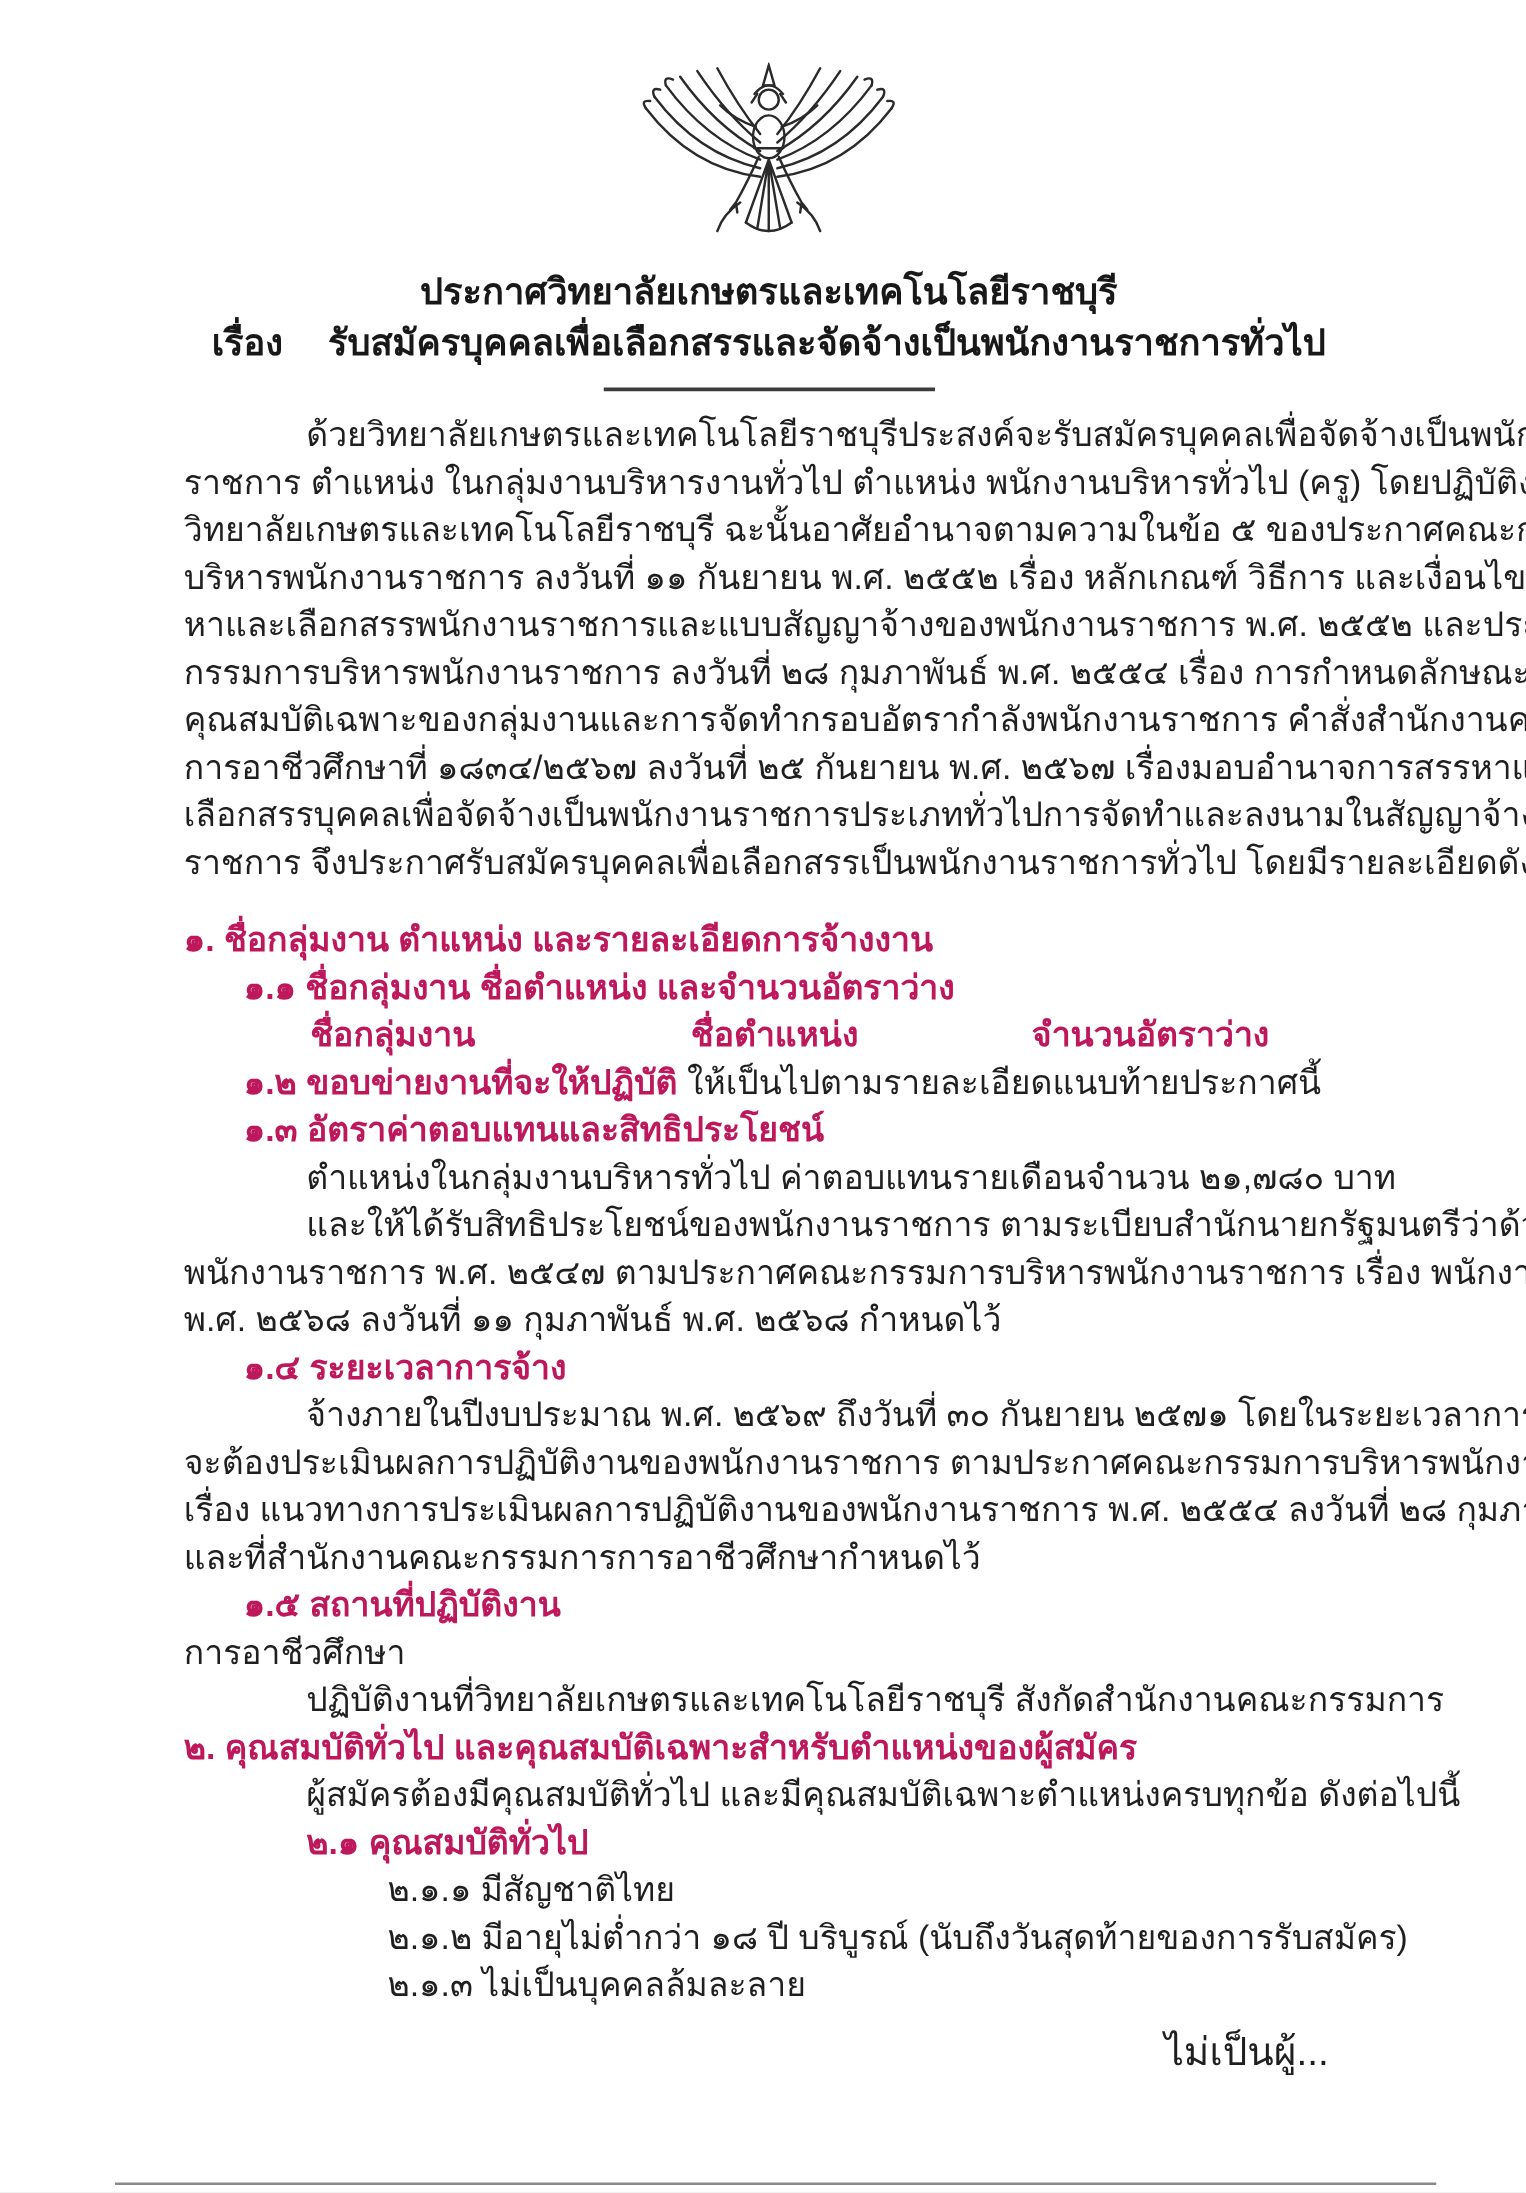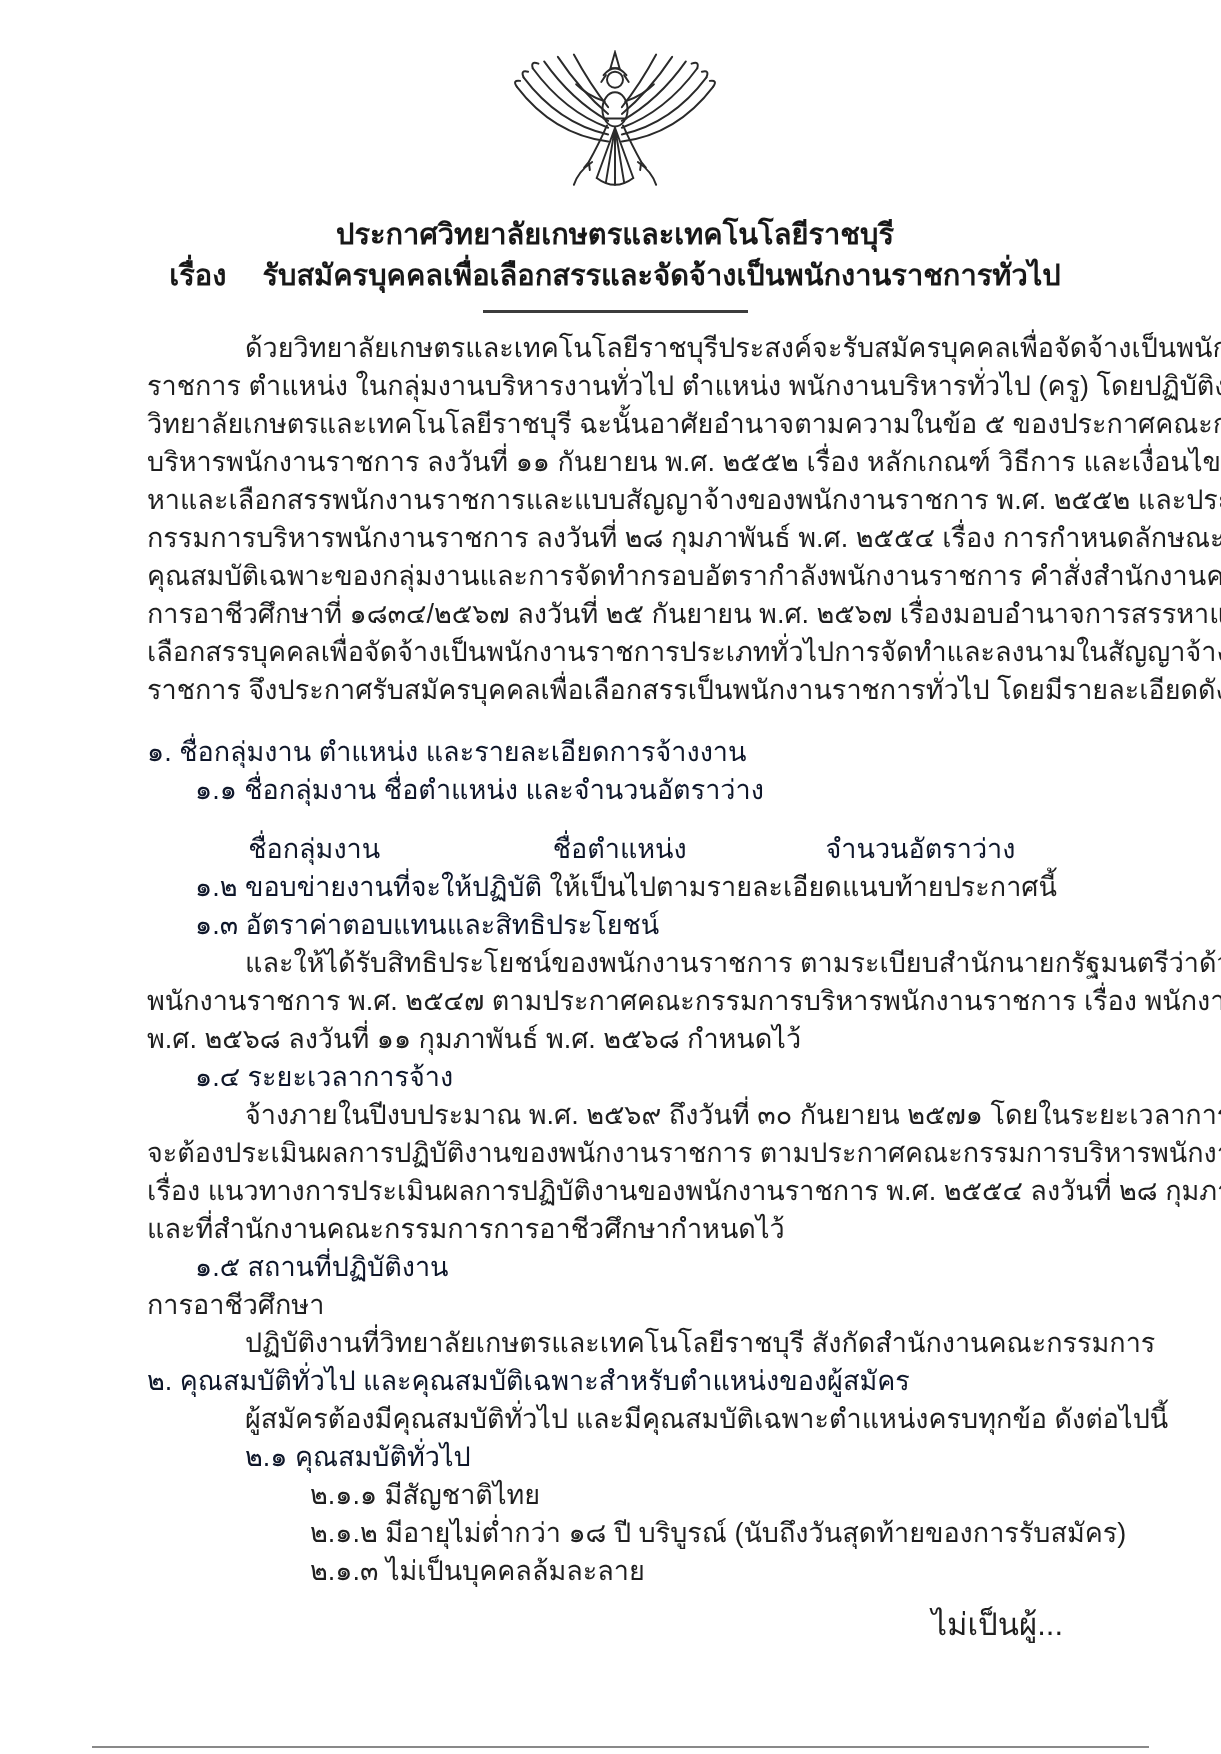--- a/index.html
+++ b/index.html
@@ -13,29 +13,29 @@
     font-family:"Liberation Sans","DejaVu Sans",sans-serif;
     color:#1f1f1f;
     overflow:hidden;
   }
   .emblem-wrap{display:flex;justify-content:center;margin:0 0 4px 0;}
   .doc-title{text-align:center;font-weight:bold;font-size:29px;line-height:40px;color:#181818;}
   .doc-subject{text-align:center;font-weight:bold;font-size:29px;line-height:42px;color:#181818;}
   .doc-subject .subj-label{margin-right:36px;margin-top:15px;}
   .rule{width:265px;border-top:3px solid #3c3c3c;margin:14px auto 16px auto;}
   .line{font-size:27px;line-height:38px;white-space:nowrap;}
-  .b{font-weight:normal;color:#0f172a;}
+  .b{font-weight:bold;color:#be185d;}
   .ind100{padding-left:100px;}
   .ind50{padding-left:50px;}
   .ind165{padding-left:165px;}
   .flush{padding-left:2px;}
   .intro{margin-top:2px;}
   .sec1-heading{margin-top:24px;}
   .grid3{display:grid;grid-template-columns:36% 29% 35%;}
-  .grid3 .cell{text-align:center;font-size:27px;line-height:38px;margin-top:21px;}
+  .grid3 .cell{text-align:center;font-size:27px;line-height:38px;}
   .catchword{margin-top:16px;text-align:right;font-size:31px;line-height:38px;padding-right:22px;}
   .scan-line{position:absolute;left:92px;right:72px;bottom:6px;height:2px;background:#4a4a4a;opacity:.65;}
   svg.garuda{stroke:#2a2a2a;fill:none;stroke-width:1.7;stroke-linecap:round;}
 </style>
 </head>
 <body>
 
 <div class="page">
 
   <div class="emblem-wrap">
@@ -107,20 +107,21 @@
       <div class="cell b">ชื่อตำแหน่ง</div>
       <div class="cell b">จำนวนอัตราว่าง</div>
     </div>
 
     <div class="line ind50">
       <span class="b">๑.๒ ขอบข่ายงานที่จะให้ปฏิบัติ</span>
       <span>ให้เป็นไปตามรายละเอียดแนบท้ายประกาศนี้</span>
     </div>
 
     <div class="line b ind50">๑.๓ อัตราค่าตอบแทนและสิทธิประโยชน์</div>
+    <div class="line ind100">ตำแหน่งในกลุ่มงานบริหารทั่วไป ค่าตอบแทนรายเดือนจำนวน  ๒๑,๗๘๐ บาท</div>
     <div class="line ind100">และให้ได้รับสิทธิประโยชน์ของพนักงานราชการ ตามระเบียบสำนักนายกรัฐมนตรีว่าด้วย</div>
     <div class="line flush">พนักงานราชการ พ.ศ. ๒๕๔๗ ตามประกาศคณะกรรมการบริหารพนักงานราชการ เรื่อง พนักงานราชการ</div>
     <div class="line flush">พ.ศ. ๒๕๖๘ ลงวันที่ ๑๑ กุมภาพันธ์ พ.ศ. ๒๕๖๘ กำหนดไว้</div>
 
     <div class="line b ind50">๑.๔ ระยะเวลาการจ้าง</div>
     <div class="line ind100">จ้างภายในปีงบประมาณ พ.ศ. ๒๕๖๙ ถึงวันที่ ๓๐ กันยายน ๒๕๗๑ โดยในระยะเวลาการจ้าง</div>
     <div class="line flush">จะต้องประเมินผลการปฏิบัติงานของพนักงานราชการ ตามประกาศคณะกรรมการบริหารพนักงานราชการ</div>
     <div class="line flush">เรื่อง แนวทางการประเมินผลการปฏิบัติงานของพนักงานราชการ พ.ศ. ๒๕๕๔ ลงวันที่ ๒๘ กุมภาพันธ์ ๒๕๕๔</div>
     <div class="line flush">และที่สำนักงานคณะกรรมการการอาชีวศึกษากำหนดไว้</div>
 

